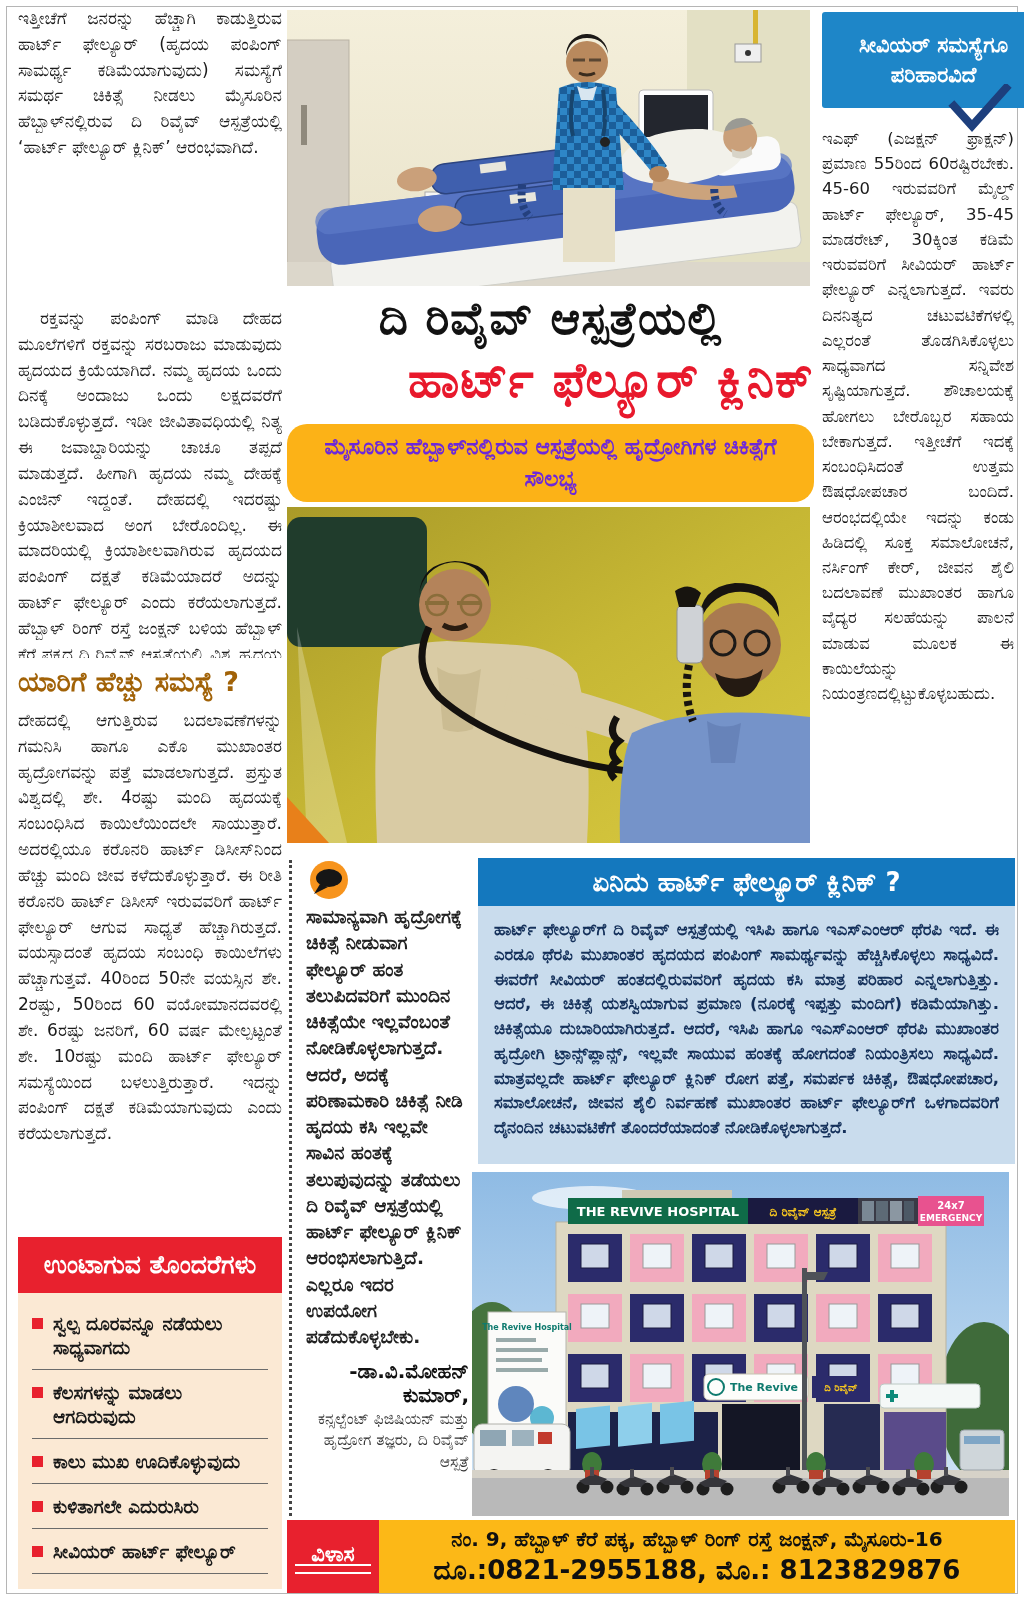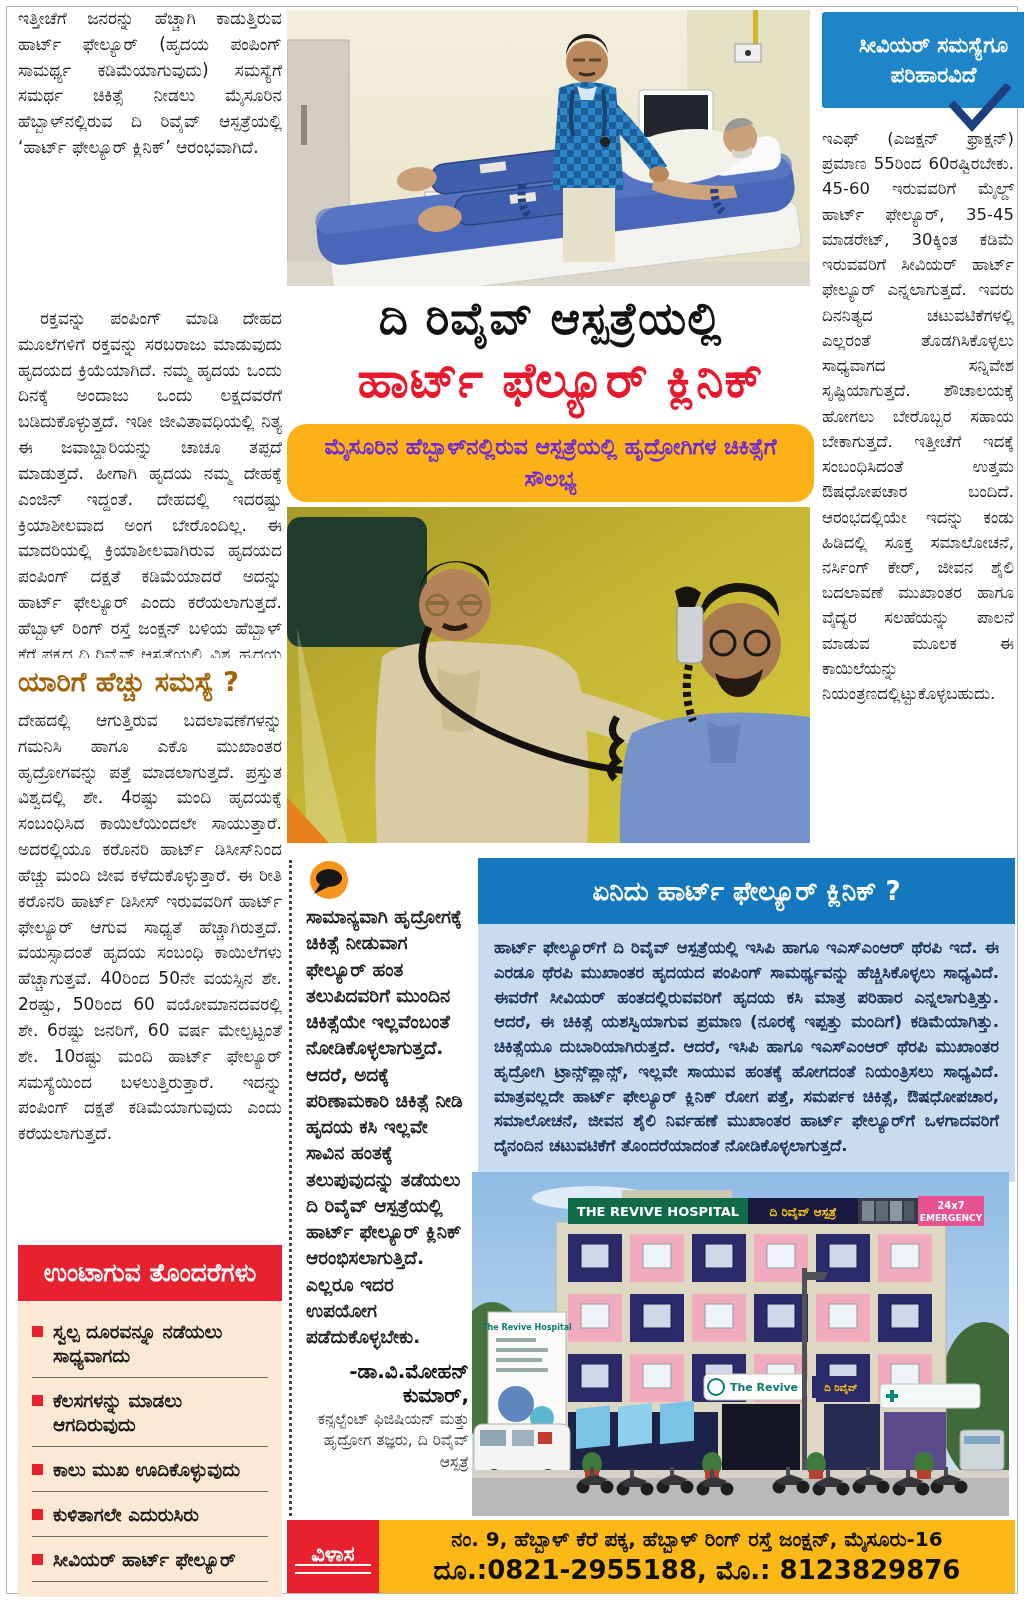--- a/index.html
+++ b/index.html
@@ -7,21 +7,21 @@
         font-family:"DejaVu Sans","Liberation Sans",sans-serif;color:#1a1a1a;}
   .frame{position:absolute;left:6px;top:6px;width:1010px;height:1586px;border:1px solid #b5b5b5;pointer-events:none;}
   .abs{position:absolute;}
   .para{font-size:17px;line-height:1.52;text-align:justify;overflow:hidden;}
   .indent{text-indent:22px;}
   .sec-title{font-size:27px;font-weight:bold;color:#a16207;}
   .hl1{font-size:45px;font-weight:bold;color:#121212;text-align:center;letter-spacing:1px;}
   .hl2{font-size:49px;font-weight:bold;color:#e8192c;text-align:center;letter-spacing:1px;}
   .sub-box{background:#fcb217;border-radius:20px;display:flex;align-items:center;justify-content:center;text-align:center;
            font-size:22px;font-weight:bold;color:#6d28d9;line-height:1.45;padding:6px 18px;box-sizing:border-box;}
-  .rbox-head{background:#e8212e;color:#fff;font-size:25px;font-weight:bold;display:flex;align-items:center;justify-content:center;margin-top:8px;}
+  .rbox-head{background:#e8212e;color:#fff;font-size:25px;font-weight:bold;display:flex;align-items:center;justify-content:center;}
   .rbox-body{background:#fbe9d4;box-sizing:border-box;padding:8px 14px 6px 14px;overflow:hidden;}
   .pitem{display:flex;align-items:flex-start;gap:10px;padding:11px 0 9px 0;border-bottom:1px solid #6b6b6b;
          font-size:18.5px;font-weight:bold;line-height:1.3;color:#181818;}
   .pitem:last-child{border-bottom:none;}
   .bullet{flex:0 0 11px;width:11px;height:11px;background:#e8212e;margin-top:6px;}
   .blue-box{background:#1e86c8;color:#fff;font-size:21px;font-weight:bold;text-align:center;line-height:1.45;
             display:flex;align-items:center;justify-content:center;border-radius:3px;}
   .rcol{font-size:16.5px;line-height:1.53;text-align:justify;overflow:hidden;}
   .qa-head{background:#1478be;color:#fff;font-size:26px;font-weight:bold;display:flex;align-items:center;justify-content:center;}
   .qa-body{background:#c9dced;color:#14305a;font-size:16.5px;font-weight:600;line-height:1.5;text-align:justify;
@@ -148,21 +148,21 @@
         <path d="M286 80 q-4 30 0 46 m30 -46 q4 30 0 46" stroke="#17456e" stroke-width="4" fill="none"></path>
         <circle cx="318" cy="132" r="5" fill="#222"></circle>
         <rect x="276" y="178" width="52" height="74" fill="#e7e0c8"></rect>
         <path d="M328 92 q30 30 52 64 l-12 10 q-26 -32 -50 -58 z" fill="url(#check)"></path>
         <ellipse cx="372" cy="164" rx="10" ry="8" fill="#b9895d"></ellipse>
       </g>
     </svg>
   </div>
 
   <div class="abs hl1" style="left:287px;top:292px;width:527px;height:58px;">ದಿ ರಿವೈವ್ ಆಸ್ಪತ್ರೆಯಲ್ಲಿ</div>
-  <div class="abs hl2" style="left:297px;top:352px;width:527px;height:62px;">ಹಾರ್ಟ್ ಫೆಲ್ಯೂರ್ ಕ್ಲಿನಿಕ್</div>
+  <div class="abs hl2" style="left:287px;top:352px;width:527px;height:62px;text-align:right;">ಹಾರ್ಟ್ ಫೆಲ್ಯೂರ್ ಕ್ಲಿನಿಕ್</div>
   <div class="abs sub-box" style="left:287px;top:424px;width:527px;height:78px;">ಮೈಸೂರಿನ ಹೆಬ್ಬಾಳ್‌ನಲ್ಲಿರುವ ಆಸ್ಪತ್ರೆಯಲ್ಲಿ ಹೃದ್ರೋಗಿಗಳ ಚಿಕಿತ್ಸೆಗೆ ಸೌಲಭ್ಯ</div>
 
   <div class="abs photo" style="left:287px;top:507px;width:523px;height:336px;">
     <svg width="523" height="336" viewBox="0 0 523 336">
       <defs>
         <linearGradient id="wall2" x1="0" y1="0" x2="1" y2="1">
           <stop offset="0" stop-color="#a99a28"></stop>
             <stop offset="0.5" stop-color="#c6b734"></stop>
             <stop offset="1" stop-color="#d9ca40"></stop>
         </linearGradient>
@@ -215,21 +215,21 @@
         <path d="M14 24 L8 34 L22 27 Z" fill="#161616"></path>
       </svg>
       <div class="quote-text" style="flex:1;"></div>
     </div>
     <div class="quote-text">ಸಾಮಾನ್ಯವಾಗಿ ಹೃದ್ರೋಗಕ್ಕೆ ಚಿಕಿತ್ಸೆ ನೀಡುವಾಗ ಫೇಲ್ಯೂರ್ ಹಂತ ತಲುಪಿದವರಿಗೆ ಮುಂದಿನ ಚಿಕಿತ್ಸೆಯೇ ಇಲ್ಲವೆಂಬಂತೆ ನೋಡಿಕೊಳ್ಳಲಾಗುತ್ತದೆ. ಆದರೆ, ಅದಕ್ಕೆ ಪರಿಣಾಮಕಾರಿ ಚಿಕಿತ್ಸೆ ನೀಡಿ ಹೃದಯ ಕಸಿ ಇಲ್ಲವೇ ಸಾವಿನ ಹಂತಕ್ಕೆ ತಲುಪುವುದನ್ನು ತಡೆಯಲು ದಿ ರಿವೈವ್ ಆಸ್ಪತ್ರೆಯಲ್ಲಿ ಹಾರ್ಟ್ ಫೇಲ್ಯೂರ್ ಕ್ಲಿನಿಕ್ ಆರಂಭಿಸಲಾಗುತ್ತಿದೆ. ಎಲ್ಲರೂ ಇದರ ಉಪಯೋಗ ಪಡೆದುಕೊಳ್ಳಬೇಕು.</div>
     <div class="quote-author">-ಡಾ.ವಿ.ಮೋಹನ್ ಕುಮಾರ್,</div>
     <div class="quote-role">ಕನ್ಸಲ್ಟೆಂಟ್ ಫಿಜಿಷಿಯನ್ ಮತ್ತು ಹೃದ್ರೋಗ ತಜ್ಞರು, ದಿ ರಿವೈವ್ ಆಸ್ಪತ್ರೆ</div>
   </div>
 
   <div class="abs" style="left:478px;top:858px;width:537px;height:308px;">
-    <div class="qa-head" style="height:66px;">ಏನಿದು ಹಾರ್ಟ್ ಫೇಲ್ಯೂರ್ ಕ್ಲಿನಿಕ್ ?</div>
+    <div class="qa-head" style="height:48px;">ಏನಿದು ಹಾರ್ಟ್ ಫೇಲ್ಯೂರ್ ಕ್ಲಿನಿಕ್ ?</div>
     <div class="qa-body" style="height:258px;">ಹಾರ್ಟ್ ಫೇಲ್ಯೂರ್‌ಗೆ ದಿ ರಿವೈವ್ ಆಸ್ಪತ್ರೆಯಲ್ಲಿ ಇಸಿಪಿ ಹಾಗೂ ಇಎಸ್‌ಎಂಆರ್ ಥೆರಪಿ ಇದೆ. ಈ ಎರಡೂ ಥೆರಪಿ ಮುಖಾಂತರ ಹೃದಯದ ಪಂಪಿಂಗ್ ಸಾಮರ್ಥ್ಯವನ್ನು ಹೆಚ್ಚಿಸಿಕೊಳ್ಳಲು ಸಾಧ್ಯವಿದೆ. ಈವರೆಗೆ ಸೀವಿಯರ್ ಹಂತದಲ್ಲಿರುವವರಿಗೆ ಹೃದಯ ಕಸಿ ಮಾತ್ರ ಪರಿಹಾರ ಎನ್ನಲಾಗುತ್ತಿತ್ತು. ಆದರೆ, ಈ ಚಿಕಿತ್ಸೆ ಯಶಸ್ವಿಯಾಗುವ ಪ್ರಮಾಣ (ನೂರಕ್ಕೆ ಇಪ್ಪತ್ತು ಮಂದಿಗೆ) ಕಡಿಮೆಯಾಗಿತ್ತು. ಚಿಕಿತ್ಸೆಯೂ ದುಬಾರಿಯಾಗಿರುತ್ತದೆ. ಆದರೆ, ಇಸಿಪಿ ಹಾಗೂ ಇಎಸ್‌ಎಂಆರ್ ಥೆರಪಿ ಮುಖಾಂತರ ಹೃದ್ರೋಗಿ ಟ್ರಾನ್ಸ್‌ಪ್ಲಾನ್ಸ್, ಇಲ್ಲವೇ ಸಾಯುವ ಹಂತಕ್ಕೆ ಹೋಗದಂತೆ ನಿಯಂತ್ರಿಸಲು ಸಾಧ್ಯವಿದೆ. ಮಾತ್ರವಲ್ಲದೇ ಹಾರ್ಟ್ ಫೇಲ್ಯೂರ್ ಕ್ಲಿನಿಕ್ ರೋಗ ಪತ್ತೆ, ಸಮರ್ಪಕ ಚಿಕಿತ್ಸೆ, ಔಷಧೋಪಚಾರ, ಸಮಾಲೋಚನೆ, ಜೀವನ ಶೈಲಿ ನಿರ್ವಹಣೆ ಮುಖಾಂತರ ಹಾರ್ಟ್ ಫೇಲ್ಯೂರ್‌ಗೆ ಒಳಗಾದವರಿಗೆ ದೈನಂದಿನ ಚಟುವಟಿಕೆಗೆ ತೊಂದರೆಯಾದಂತೆ ನೋಡಿಕೊಳ್ಳಲಾಗುತ್ತದೆ.</div>
   </div>
 
   <div class="abs photo" style="left:472px;top:1172px;width:537px;height:344px;">
     <svg width="537" height="344" viewBox="0 0 537 344">
       <defs>
         <linearGradient id="sky" x1="0" y1="0" x2="0" y2="1">
           <stop offset="0" stop-color="#8fbbe4"></stop>
             <stop offset="1" stop-color="#d3e6f6"></stop>
         </linearGradient>

